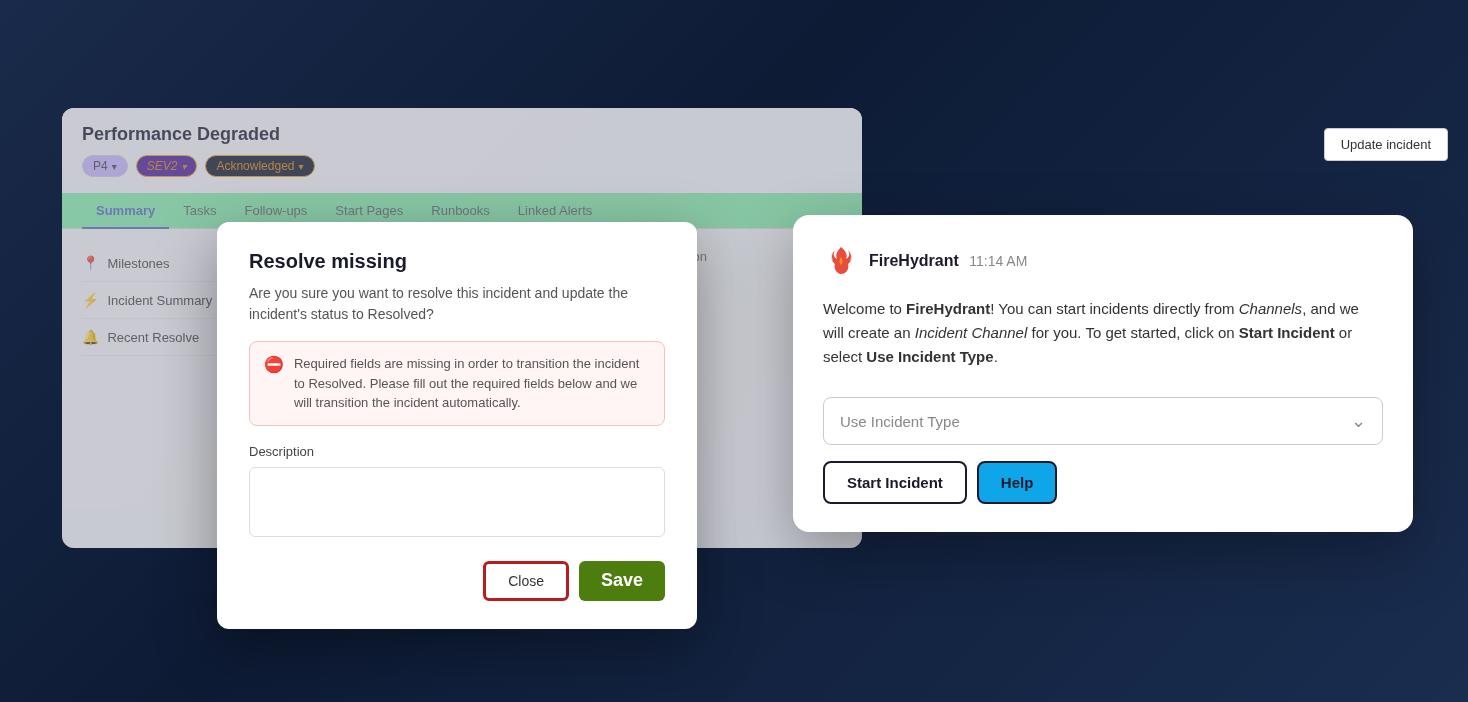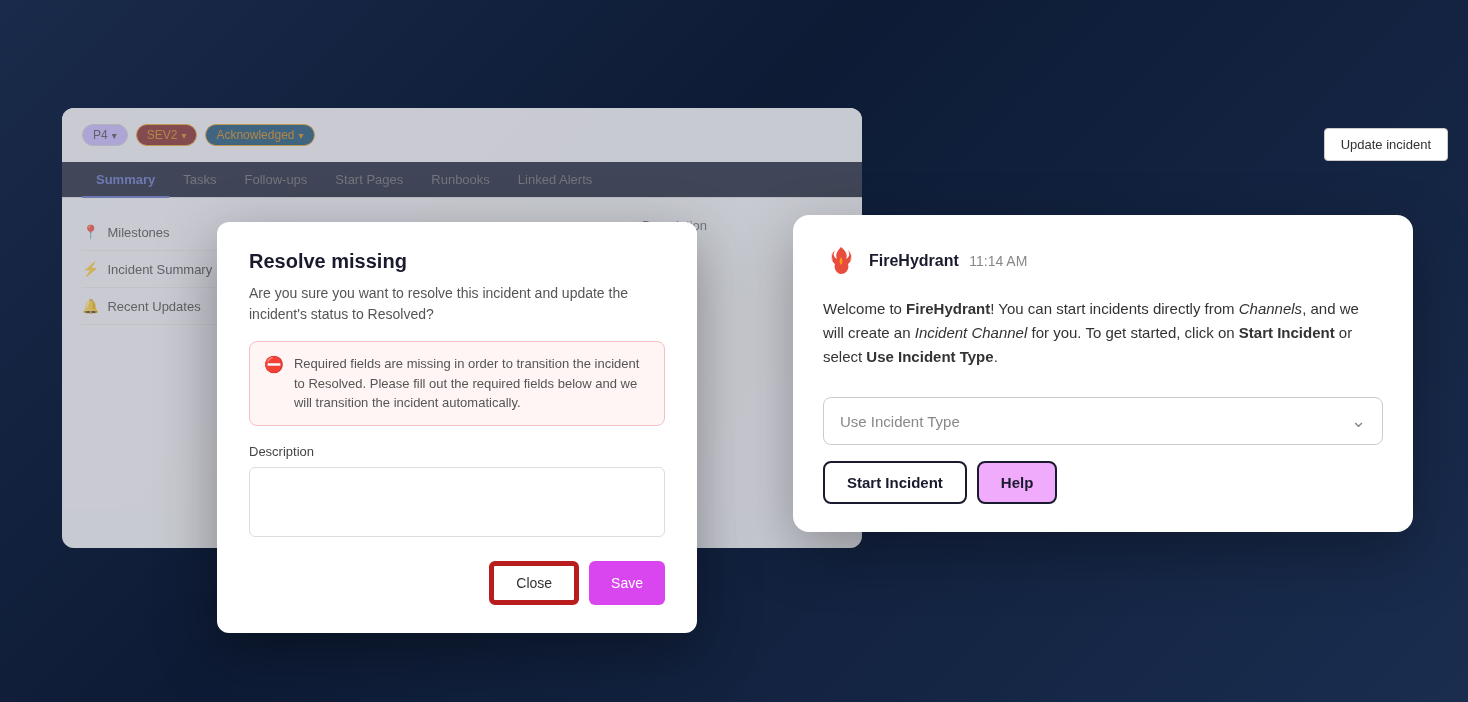--- a/index.html
+++ b/index.html
@@ -56,27 +56,28 @@
       cursor: pointer;
     }
 
     .badge-p4 {
       background: #c4b5fd;
       border-color: #ccc;
       color: #444;
     }
 
     .badge-sev2 {
-      background: #7f1d1d;
+      background: #4c1d95;
       border-color: #e8a020;
       color: #d4800a;
+      font-style: italic;
     }
 
     .badge-ack {
-      background: #0c4a6e;
+      background: #0f172a;
       border-color: #e8a020;
       color: #d4800a;
     }
 
     .chevron {
       font-size: 10px;
     }
 
     .update-btn {
       position: absolute;
@@ -88,21 +89,21 @@
       border-radius: 4px;
       font-size: 13px;
       cursor: pointer;
       color: #333;
     }
 
     .bg-panel-tabs {
       display: flex;
       border-bottom: 1px solid #ddd;
       padding: 0 20px;
-      background: #0f172a;
+      background: #86efac;
       margin-top: 8px;
     }
 
     .tab {
       padding: 10px 14px;
       font-size: 13px;
       color: #666;
       cursor: pointer;
       position: relative;
     }
@@ -226,36 +227,36 @@
 
     .modal-footer {
       display: flex;
       justify-content: flex-end;
       gap: 10px;
     }
 
     .btn-close {
       padding: 9px 22px;
       background: #fff;
-      border: 5px solid #b91c1c;
+      border: 3px solid #b91c1c;
       border-radius: 6px;
       font-size: 14px;
       cursor: pointer;
       color: #333;
     }
 
     .btn-save {
       padding: 9px 22px;
-      background: #d946ef;
+      background: #4d7c0f;
       border: none;
       border-radius: 6px;
-      font-size: 14px;
+      font-size: 18px;
       cursor: pointer;
       color: #fff;
-      font-weight: 400;
+      font-weight: 700;
     }
 
     
     .fh-card {
       position: absolute;
       right: 55px;
       top: 215px;
       width: 620px;
       background: #fff;
       border-radius: 16px;
@@ -331,21 +332,21 @@
       border: 2px solid #1a1a2e;
       border-radius: 8px;
       font-size: 15px;
       font-weight: 600;
       cursor: pointer;
       color: #1a1a2e;
     }
 
     .btn-help {
       padding: 11px 22px;
-      background: #f0abfc;
+      background: #0ea5e9;
       border: 2px solid #1a1a2e;
       border-radius: 8px;
       font-size: 15px;
       font-weight: 600;
       cursor: pointer;
       color: #1a1a2e;
     }
 
     
     .overlay {
@@ -357,20 +358,21 @@
       background: rgba(180,180,190,0.3);
       border-radius: 12px;
       z-index: 5;
     }
   </style>
 </head>
 <body>
 
 <div class="bg-panel">
   <div class="bg-panel-header">
+    <div class="bg-panel-title">Performance Degraded</div>
     <div class="badge-row">
       <span class="badge badge-p4">
         <span>P4</span>
         <span class="chevron">▾</span>
       </span>
       <span class="badge badge-sev2">
         <span>SEV2</span>
         <span class="chevron">▾</span>
       </span>
       <span class="badge badge-ack">
@@ -392,21 +394,21 @@
       <div class="section-row">
         <span class="section-icon">📍</span>
         <span>Milestones</span>
       </div>
       <div class="section-row">
         <span class="section-icon">⚡</span>
         <span>Incident Summary</span>
       </div>
       <div class="section-row">
         <span class="section-icon">🔔</span>
-        <span>Recent Updates</span>
+        <span>Recent Resolve</span>
       </div>
     </div>
     <div class="bg-panel-right">
       <span>Description</span>
     </div>
   </div>
 </div>
 
 <button class="update-btn">Update incident</button>
 

